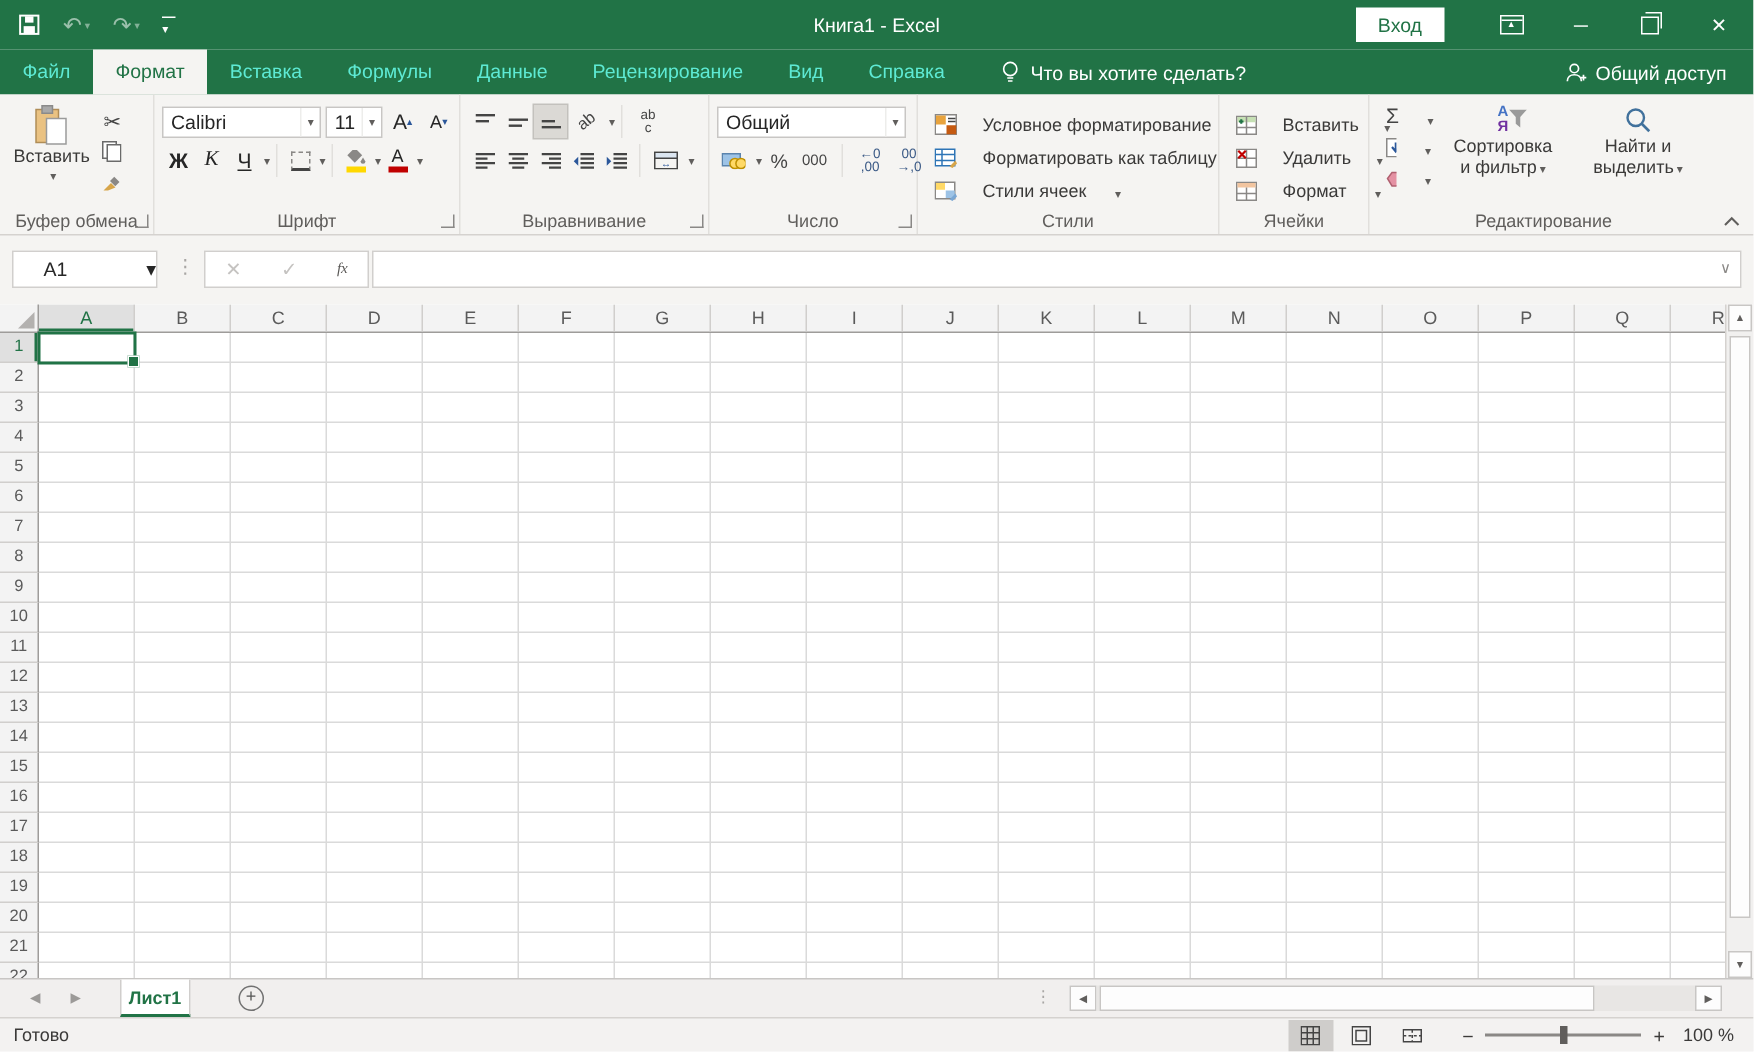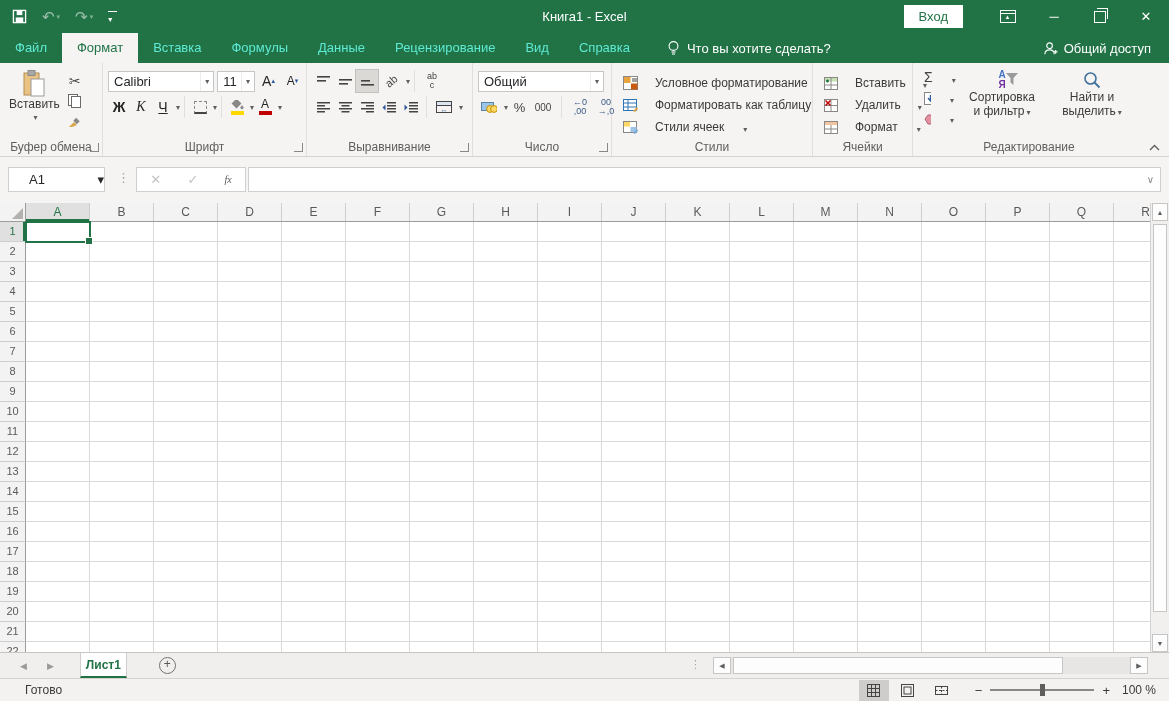--- a/index.html
+++ b/index.html
@@ -85,21 +85,21 @@
   .snav{color:#9c9a98;font-size:9px;margin-left:20px;display:flex;gap:20px;}
   .stab{height:100%;background:#fff;border-left:1px solid #d0cecc;border-right:1px solid #d0cecc;border-bottom:2px solid #217346;box-sizing:border-box;color:#217346;font-weight:bold;font-size:12px;padding:0 5px;display:flex;align-items:center;margin-left:26px;}
   .addsheet{width:15px;height:15px;border:1px solid #717171;border-radius:50%;color:#555;font-size:12px;line-height:13px;text-align:center;margin-left:32px;}
   .sdots{position:absolute;left:690px;top:5px;color:#a8a6a4;font-size:11px;}
   .hscroll{position:absolute;left:713px;top:4px;width:435px;height:17px;display:flex;align-items:stretch;}
   .hbtn{width:18px;background:#fdfdfd;border:1px solid #c8c6c4;display:flex;align-items:center;justify-content:center;font-size:7px;color:#605e5c;box-sizing:border-box;}
   .htrack{flex:1;background:#e8e6e4;position:relative;}
   .hthumb{position:absolute;left:2px;top:0;height:100%;width:330px;background:#fdfdfd;border:1px solid #c8c6c4;box-sizing:border-box;}
   
   .statusbar{position:absolute;left:0;top:678px;width:1169px;height:23px;background:#f3f2f1;border-top:1px solid #d5d2cf;box-sizing:border-box;display:flex;align-items:center;font-size:12px;color:#3b3a39;}
-  .ready{margin-left:25px;}
+  .ready{margin-left:9px;}
   .sb-right{margin-left:auto;display:flex;align-items:center;margin-right:9px;gap:4px;}
   .viewbtn{width:30px;height:21px;display:flex;align-items:center;justify-content:center;}
   .viewbtn.pressed{background:#cfcdcb;}
   .zoomctl{display:flex;align-items:center;gap:8px;margin-left:14px;}
   .ztrack{width:104px;height:2px;background:#8a8886;position:relative;}
   .zthumb{position:absolute;left:48%;top:-5px;width:5px;height:12px;background:#605e5c;}
   .zsign{font-size:13px;color:#3b3a39;}
   .zlabel{width:42px;text-align:center;}
   svg{display:block;}
 </style>

